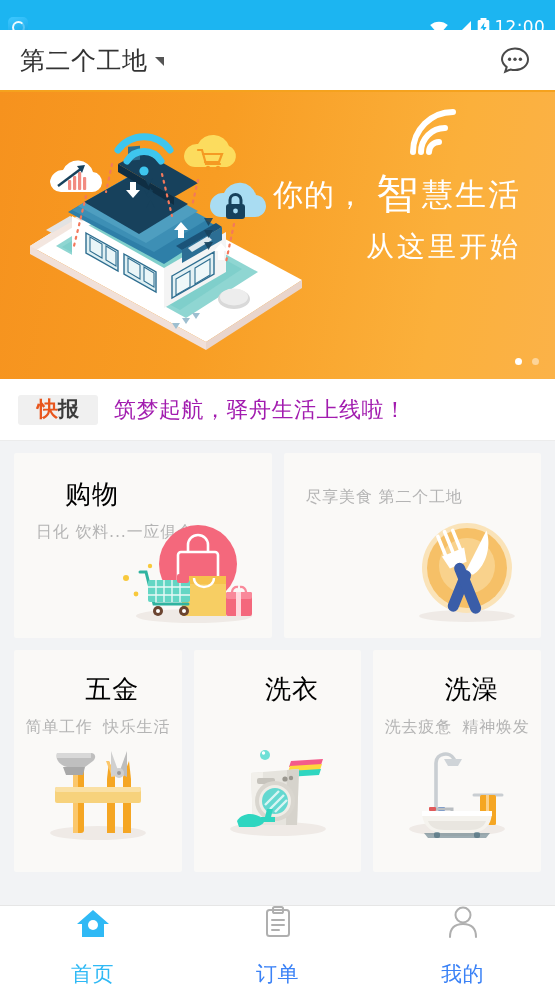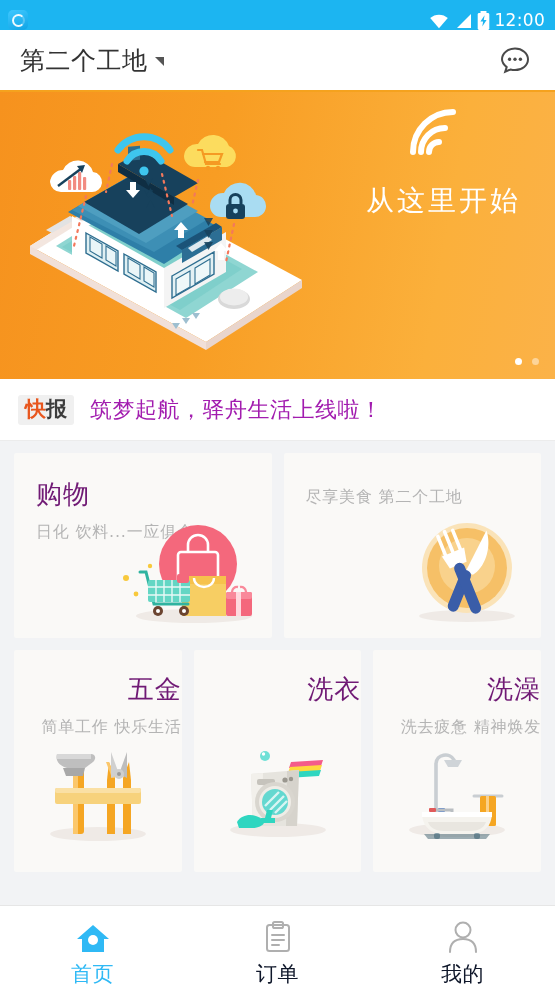--- a/index.html
+++ b/index.html
@@ -8,21 +8,21 @@
     font-family:"DejaVu Sans","Liberation Sans",sans-serif;
     background:#F2F3F5;
     overflow:hidden;
     position:relative;
   }
   .phone { width:555px; height:988px; position:relative; display:flex; flex-direction:column; }
 
   
   .statusbar {
     height:30px; background:#1CB5F1; flex:0 0 30px;
-    display:flex; align-items:flex-end; padding:0 10px 0 8px; position:relative;
+    display:flex; align-items:flex-start; padding:17px 10px 0 8px; position:relative;
   }
   .app-badge {
     width:20px; height:20px; border-radius:5px;
     background:linear-gradient(160deg,#3FC8FF 0%,#0FA4E6 100%);
     display:flex; align-items:center; justify-content:center;
   }
   .app-badge .ring {
     width:13px; height:13px; border-radius:50%;
     border:2px solid rgba(255,255,255,.92);
     border-right-color:rgba(255,255,255,.25);
@@ -63,54 +63,54 @@
   .dots { position:absolute; right:16px; bottom:14px; display:flex; gap:10px; align-items:center; }
   .dot { width:7px;height:7px;border-radius:50%;background:rgba(255,255,255,.45); }
   .dot.active { background:#ffffff; }
 
   
   .newsbar {
     flex:0 0 62px; background:#FFFFFF; display:flex; align-items:center;
     padding:0 18px; gap:16px; border-bottom:1px solid #ECECEC;
   }
   .news-badge {
-    background:#F0F0F0; border-radius:3px; padding:4px 7px 5px;
+    background:#F0F0F0; border-radius:3px; padding:4px 19px 5px;
     font-size:21px; font-weight:bold; letter-spacing:0px; line-height:1;
   }
   .news-badge .c1 { color:#E8561E; }
   .news-badge .c2 { color:#3C3C3C; }
   .news-text { font-size:22px; color:#a21caf; letter-spacing:.5px; }
 
   
   .content { flex:1 1 auto; background:#F2F3F5; padding:12px 14px 0; }
   .row { display:flex; gap:12px; }
   .row + .row { margin-top:12px; }
   .card {
     background:#FAF9F7; border-radius:2px; position:relative; overflow:hidden;
     cursor:pointer;
   }
   .card.big { flex:1 1 0; height:185px; padding:24px 0 0 22px; }
-  .card.small { flex:1 1 0; height:222px; padding:22px 0 0; text-align:right; }
-  .card-title { font-size:26px; color:#701a75; letter-spacing:1px; }
+  .card.small { flex:1 1 0; height:222px; padding:22px 0 0; text-align:center;font-family:Liberation Mono, monospace; }
+  .card-title { font-size:26px; color:#000000; letter-spacing:1px;margin-left:29px; }
   .card.small .card-title { font-size:26px; }
   .card-sub { font-size:16px; color:#B4B4B4; margin-top:10px; letter-spacing:.8px; }
   .card-art { position:absolute; }
   .card.big .card-art { right:8px; bottom:4px; }
   .card.small .card-art { left:50%; transform:translateX(-50%); bottom:22px; }
 
   
   .tabbar {
     flex:0 0 83px; background:#FFFFFF; border-top:1px solid #E6E6E6;
     display:flex; align-items:center;
   }
   .tab {
     flex:1 1 0; display:flex; flex-direction:column; align-items:center;
-    justify-content:flex-end; gap:7px; cursor:pointer; height:100%;
-  }
-  .tab-label { font-size:21px; color:#0f172a; letter-spacing:.5px; }
+    justify-content:space-between; gap:7px; cursor:pointer; height:100%;
+  }
+  .tab-label { font-size:21px; color:#3b82f6; letter-spacing:.5px; }
   .tab.active .tab-label { color:#2FB9F5; }
   .tab-icon { height:32px; display:flex; align-items:flex-end; }
 </style>
 </head>
 <body>
 
 <div class="phone">
 
   <div class="statusbar">
     <div class="app-badge">
@@ -283,20 +283,25 @@
         <g fill="none" stroke="#ffffff" stroke-width="6" stroke-linecap="round">
           <path d="M10 48 A40 40 0 0 1 50 8"></path>
           <path d="M14 48 A26 26 0 0 1 40 22" opacity="0"></path>
           <path d="M18 48 A24 24 0 0 1 42 24"></path>
           <path d="M26 48 A10 10 0 0 1 36 38"></path>
         </g>
       </svg>
     </div>
 
     <div class="banner-text">
+      <div class="bt-line1">
+        <span class="bt-small">你的，</span>
+        <span class="bt-big">智</span>
+        <span class="bt-mid">慧生活</span>
+      </div>
       <div class="bt-line2">从这里开始</div>
     </div>
 
     <div class="dots">
       <div class="dot active"></div>
       <div class="dot"></div>
     </div>
   </div>
 
   <div class="newsbar">

